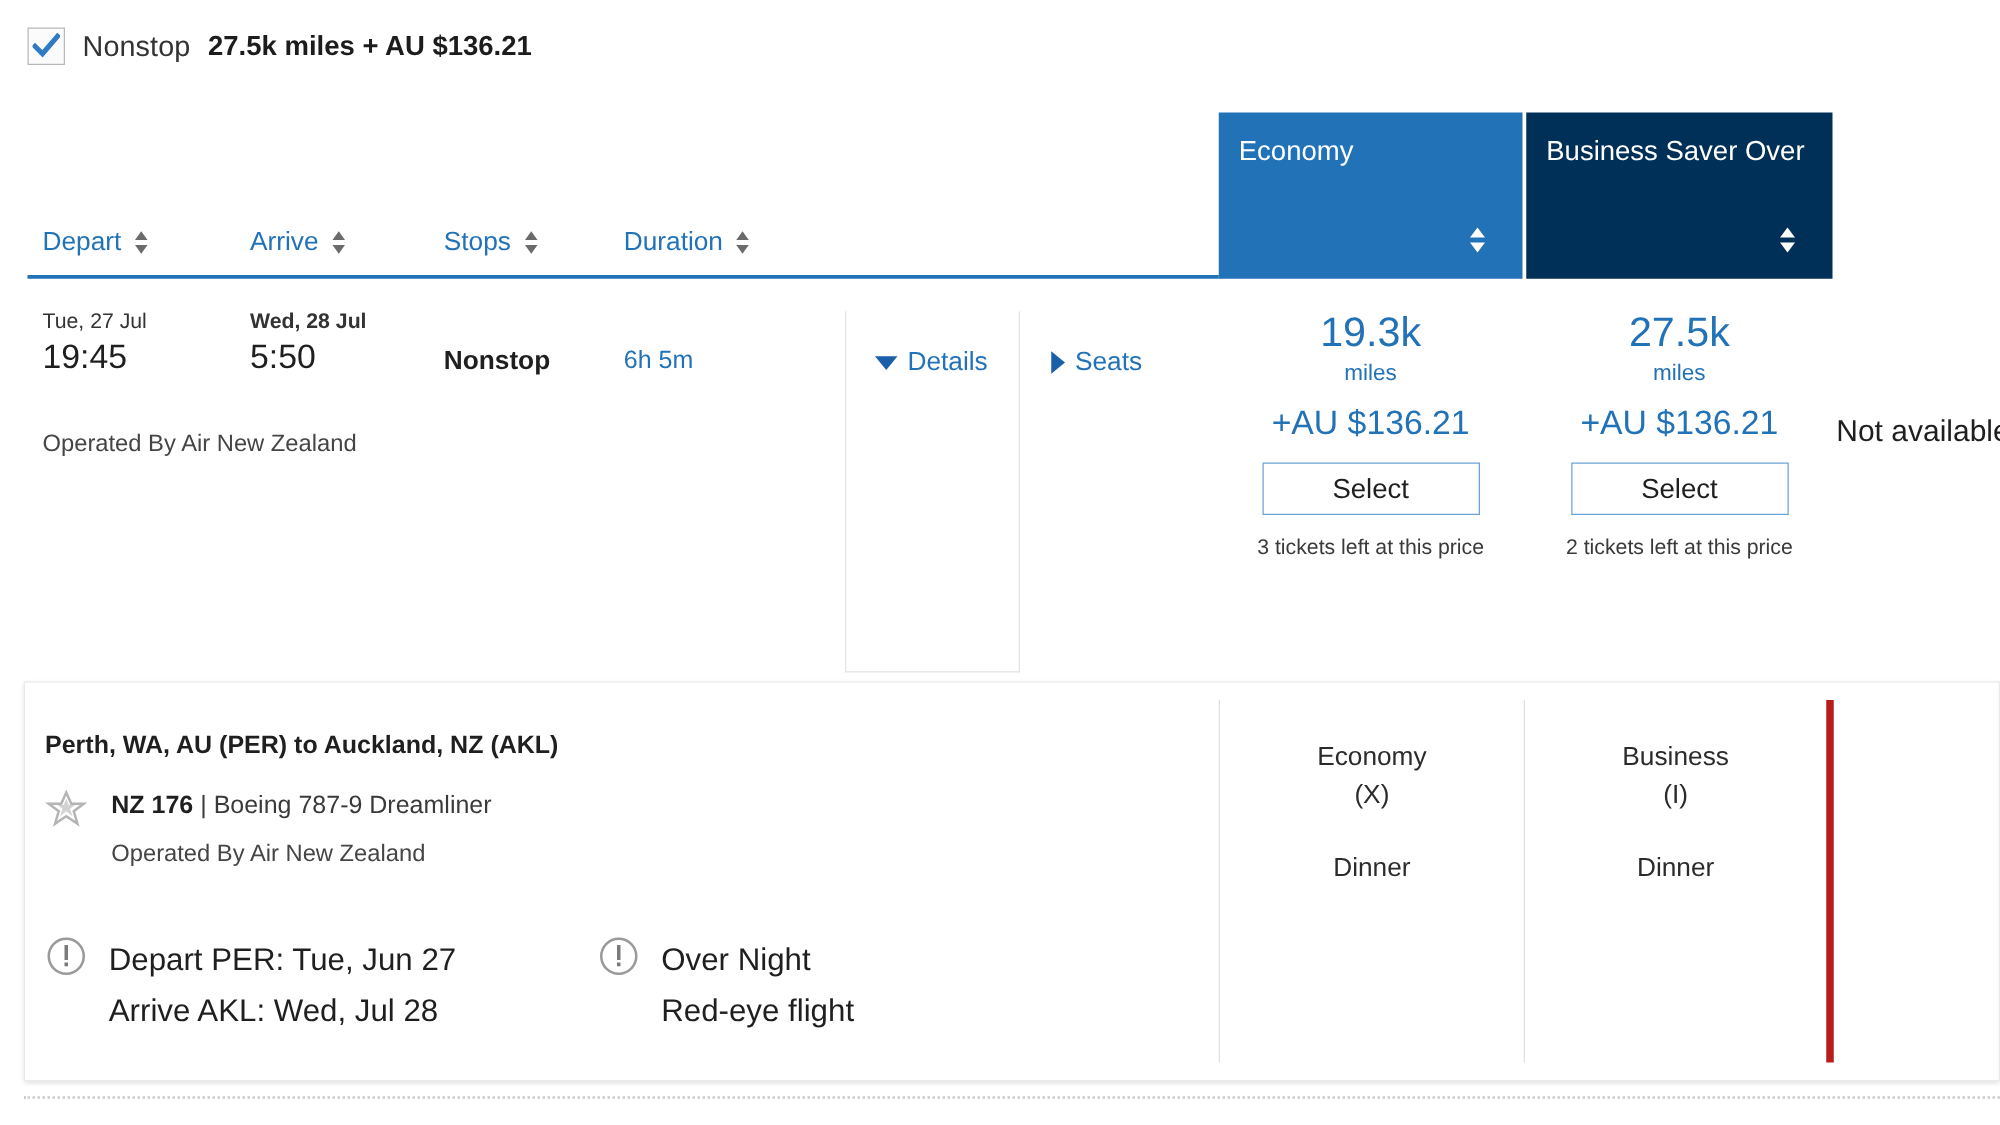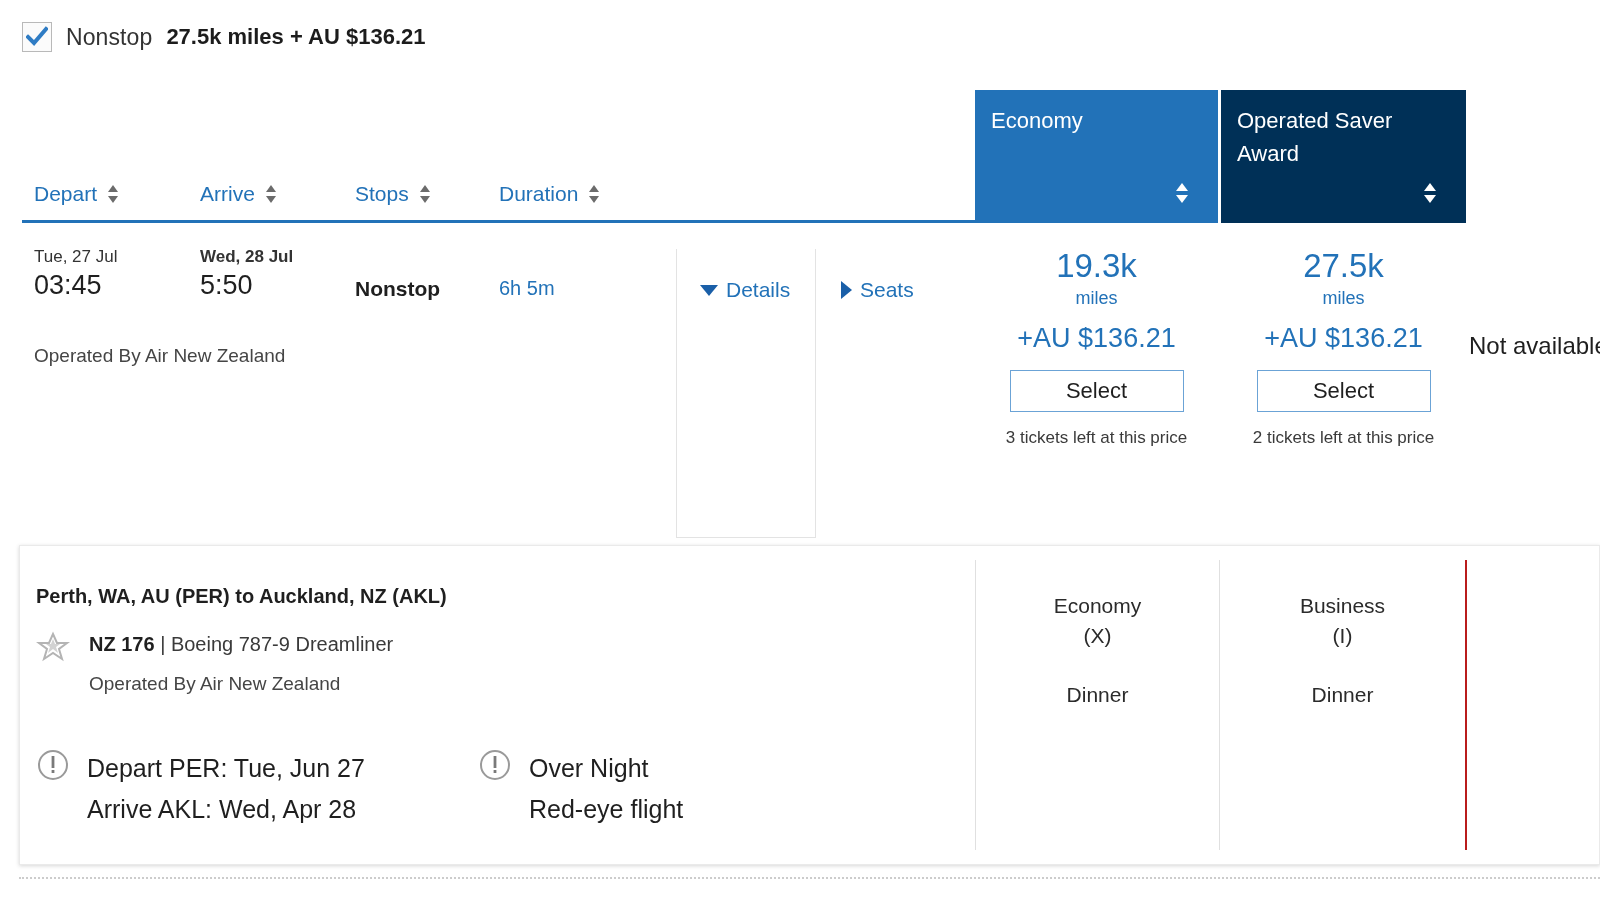--- a/index.html
+++ b/index.html
@@ -159,21 +159,21 @@
   }
   .warn-1 { left: 36px; top: 748px; }
   .warn-2 { left: 478px; top: 748px; }
   .warn-text { font-size: 25px; color: #1f1f1f; line-height: 41px; }
 
   .cabin-col {
     position: absolute; top: 560px; height: 290px; text-align: center;
     box-sizing: border-box;
   }
   .cc-0 { left: 975px; width: 245px; border-left: 1px solid #e0e0e0; border-right: 1px solid #e0e0e0; }
-  .cc-1 { left: 1220px; width: 247px; border-right: 2px solid #b91c1c; }
+  .cc-1 { left: 1220px; width: 247px; border-right: 6px solid #b91c1c; }
   .cc-2 { left: 1467px; width: 133px; }
   .cabin-name { margin-top: 31px; font-size: 21px; color: #2b2b2b; line-height: 30px; }
   .cabin-meal { margin-top: 32px; font-size: 21px; color: #2b2b2b; }
 
   .dotted-sep {
     position: absolute; left: 19px; top: 877px; width: 1581px;
     border-top: 2px dotted #cccccc;
   }
 </style>
 </head>
@@ -194,21 +194,21 @@
   <div class="fare-head fh-0">
     <div class="title">Economy</div>
     <span class="sorter">
       <svg width="16" height="24" viewBox="0 0 16 24">
         <path d="M8 2 L14 10 L2 10 Z" fill="#ffffff"></path>
         <path d="M8 22 L14 14 L2 14 Z" fill="#ffffff"></path>
       </svg>
     </span>
   </div>
   <div class="fare-head fh-1">
-    <div class="title">Operated Saver Award</div>
+    <div class="title">Business Saver Over</div>
     <span class="sorter">
       <svg width="16" height="24" viewBox="0 0 16 24">
         <path d="M8 2 L14 10 L2 10 Z" fill="#ffffff"></path>
         <path d="M8 22 L14 14 L2 14 Z" fill="#ffffff"></path>
       </svg>
     </span>
   </div>
 
   <div class="sorthead sh-0">
     <span>Depart</span>
@@ -235,21 +235,21 @@
     <span>Duration</span>
     <svg width="14" height="20" viewBox="0 0 14 20">
       <path d="M7 1 L12 8 L2 8 Z" fill="#6b6b6b"></path>
         <path d="M7 19 L12 12 L2 12 Z" fill="#6b6b6b"></path>
     </svg>
   </div>
   <div class="rule"></div>
 
   <div class="row-depart">
     <div class="date-line">Tue, 27 Jul</div>
-    <div class="time-line">03:45</div>
+    <div class="time-line">19:45</div>
   </div>
   <div class="row-arrive">
     <div class="date-line bold">Wed, 28 Jul</div>
     <div class="time-line">5:50</div>
   </div>
   <div class="row-stops stops-text">Nonstop</div>
   <div class="row-dur dur-text">6h 5m</div>
   <div class="operated">Operated By Air New Zealand</div>
 
   <div class="details-box"></div>
@@ -294,21 +294,21 @@
   <div class="flight-op">Operated By Air New Zealand</div>
 
   <div class="warn warn-1">
     <svg width="34" height="34" viewBox="0 0 34 34">
       <circle cx="17" cy="17" r="14" fill="none" stroke="#9a9a9a" stroke-width="2"></circle>
       <rect x="15.6" y="8" width="2.8" height="12" fill="#7a7a7a"></rect>
       <rect x="15.6" y="22" width="2.8" height="3" fill="#7a7a7a"></rect>
     </svg>
     <div>
       <div class="warn-text">Depart PER: Tue, Jun 27</div>
-      <div class="warn-text">Arrive AKL: Wed, Apr 28</div>
+      <div class="warn-text">Arrive AKL: Wed, Jul 28</div>
     </div>
   </div>
   <div class="warn warn-2">
     <svg width="34" height="34" viewBox="0 0 34 34">
       <circle cx="17" cy="17" r="14" fill="none" stroke="#9a9a9a" stroke-width="2"></circle>
       <rect x="15.6" y="8" width="2.8" height="12" fill="#7a7a7a"></rect>
       <rect x="15.6" y="22" width="2.8" height="3" fill="#7a7a7a"></rect>
     </svg>
     <div>
       <div class="warn-text">Over Night</div>

